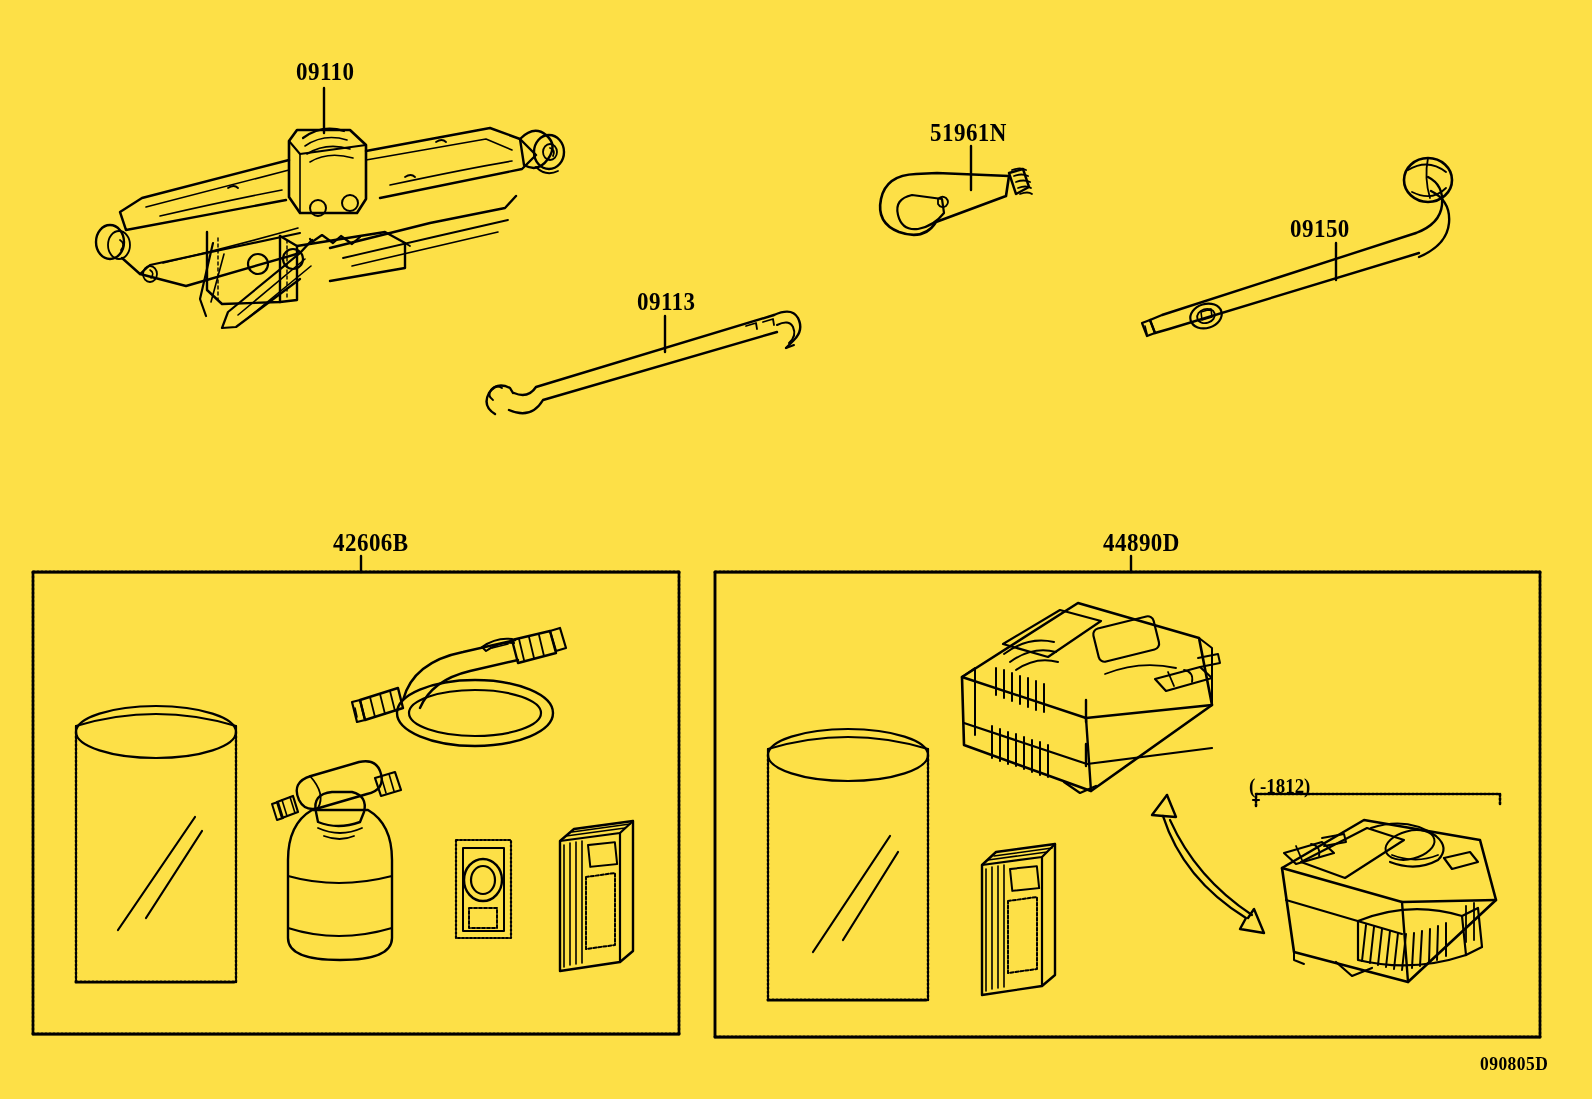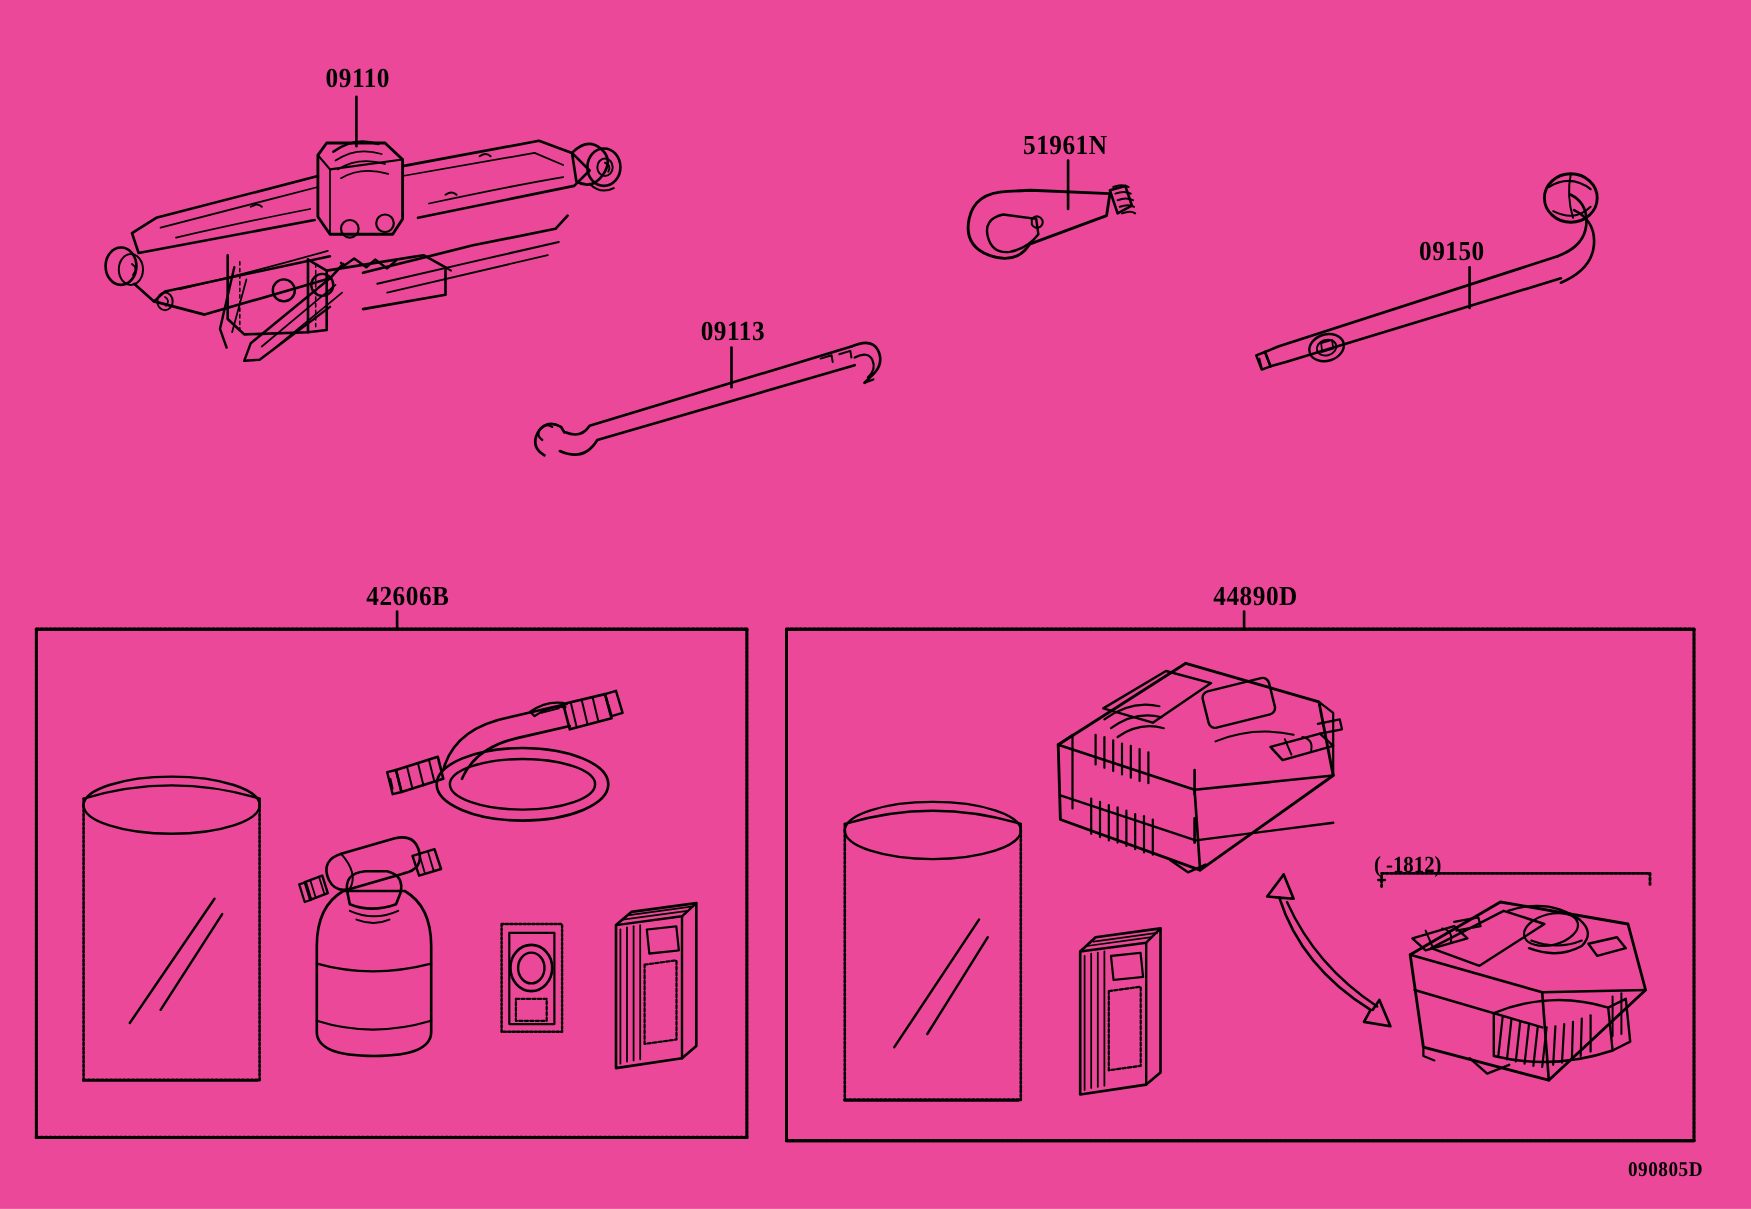--- a/index.html
+++ b/index.html
@@ -8,21 +8,21 @@
     padding: 0;
     background: #ffffff;
   }
   body {
     font-family: "Liberation Serif", "DejaVu Serif", serif;
   }
   #sheet {
     position: relative;
     width: 1592px;
     height: 1099px;
-    background: #ec4899;
+    background: #fde047;
     overflow: hidden;
   }
   #artwork {
     position: absolute;
     left: 0;
     top: 0;
     width: 1592px;
     height: 1099px;
   }
   .callout {

